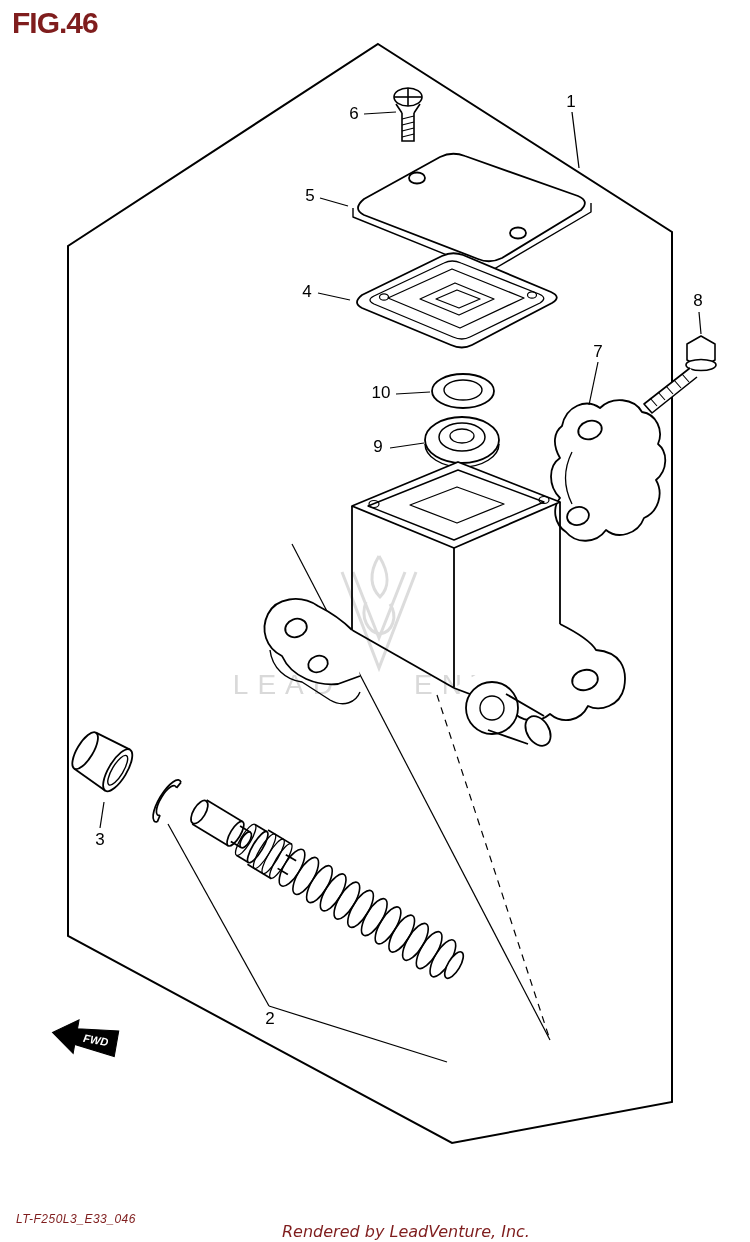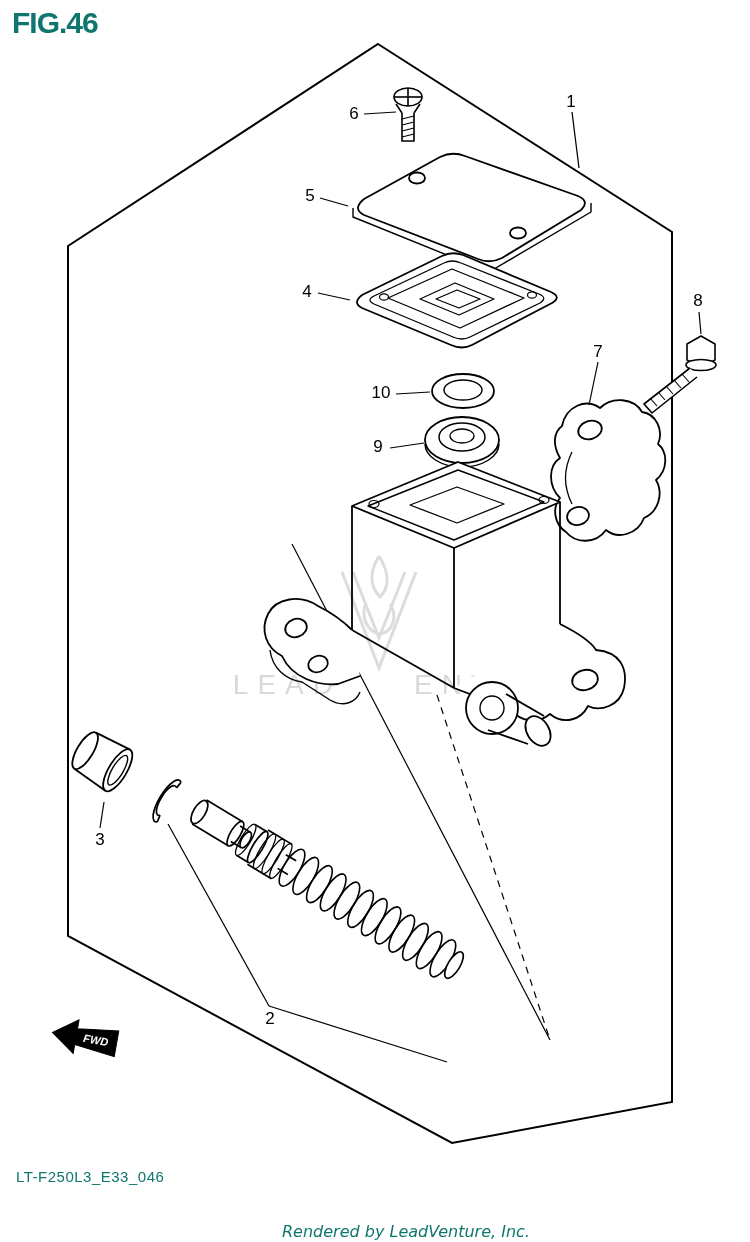--- a/index.html
+++ b/index.html
@@ -1,25 +1,25 @@
 <!DOCTYPE html>
 <html><head>
 <meta charset="utf-8">
 <style>
   html,body{margin:0;padding:0;background:#ffffff;}
   .page{
     position:relative;width:750px;height:1242px;background:#ffffff;
-    font-family:"Liberation Sans",sans-serif;color:#0f766e;overflow:hidden;
+    font-family:"Liberation Sans",sans-serif;color:#7f1d1d;overflow:hidden;
   }
   .fig-label{
     position:absolute;top:6px;left:12px;font-size:30px;font-weight:bold;
     letter-spacing:-1px;
   }
   .diagram-svg{position:absolute;top:0;left:0;}
-  .footer-partcode{position:absolute;left:16px;top:1168px;font-size:15px;letter-spacing:0.5px;}
+  .footer-partcode{position:absolute;left:16px;top:1212px;font-size:12px;letter-spacing:0.5px;font-style:italic;}
   .footer-title{position:absolute;left:16px;top:1210px;font-size:17px;letter-spacing:0.5px;}
   .footer-credit{position:absolute;left:282px;top:1222px;font-size:16px;font-family:"DejaVu Sans",sans-serif;font-style:italic;}
   .callout{font-size:17px;font-family:"Liberation Sans",sans-serif;fill:#000;}
   .wmtext{font-size:28px;letter-spacing:9px;fill:#d9d9d9;font-family:"Liberation Sans",sans-serif;}
   .fwdtext{font-size:11px;font-weight:bold;font-style:italic;fill:#ffffff;font-family:"Liberation Sans",sans-serif;}
 </style>
 </head>
 <body>
 
 <div class="page">

